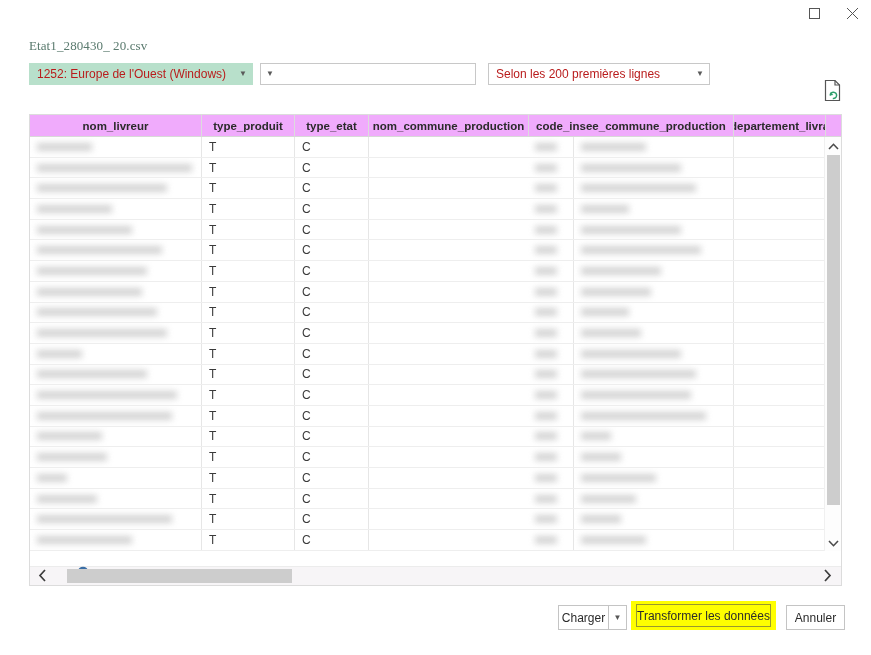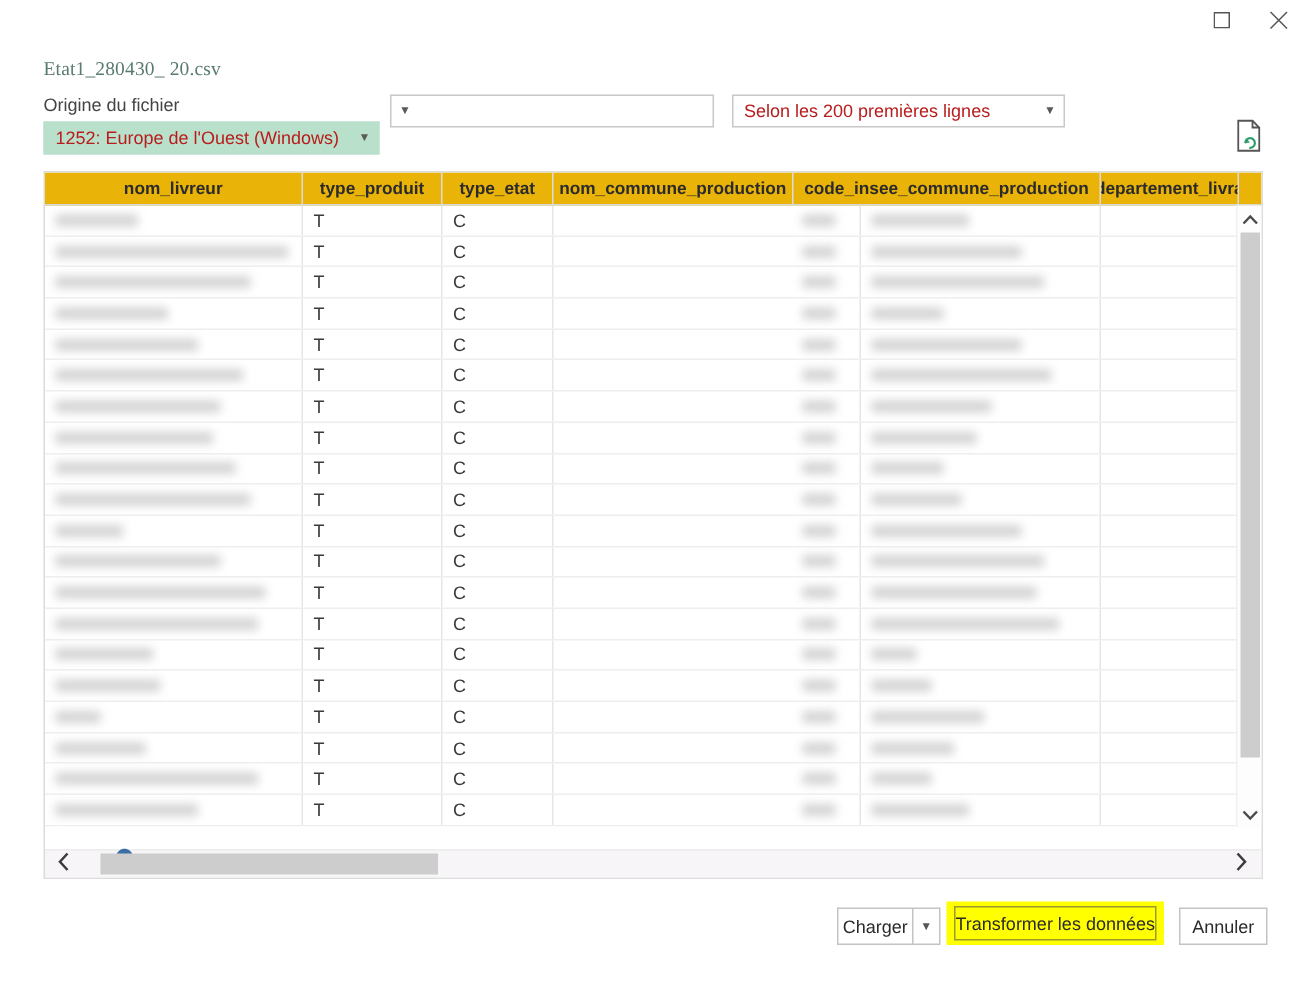--- a/index.html
+++ b/index.html
@@ -126,21 +126,21 @@
     top: 114px;
     width: 813px;
     height: 472px;
     border: 1px solid #dcdcdc;
     background: #ffffff;
     box-sizing: border-box;
     overflow: hidden;
   }
   .grid-head {
     height: 22px;
-    background: #eab308;
+    background: #f0abfc;
     border-bottom: 1px solid #d8d8d8;
     display: flex;
     box-sizing: border-box;
     position: relative;
   }
   .hcell {
     font-size: 11.5px;
     font-weight: bold;
     color: #2b2b2b;
     display: flex;
@@ -340,21 +340,20 @@
       </span>
     </div>
   </div>
 </div>
 
 <div class="file-title">Etat1_280430_ 20.csv</div>
 
 <div class="options">
 
   <div class="opt opt-origin">
-    <div class="opt-label">Origine du fichier</div>
     <div class="combo sel">
       <span class="combo-text">1252: Europe de l'Ouest (Windows)</span>
       <span class="caret">▼</span>
     </div>
   </div>
 
   <div class="opt opt-delim">
     <div class="combo">
       <span class="caret">▼</span>
     </div>

